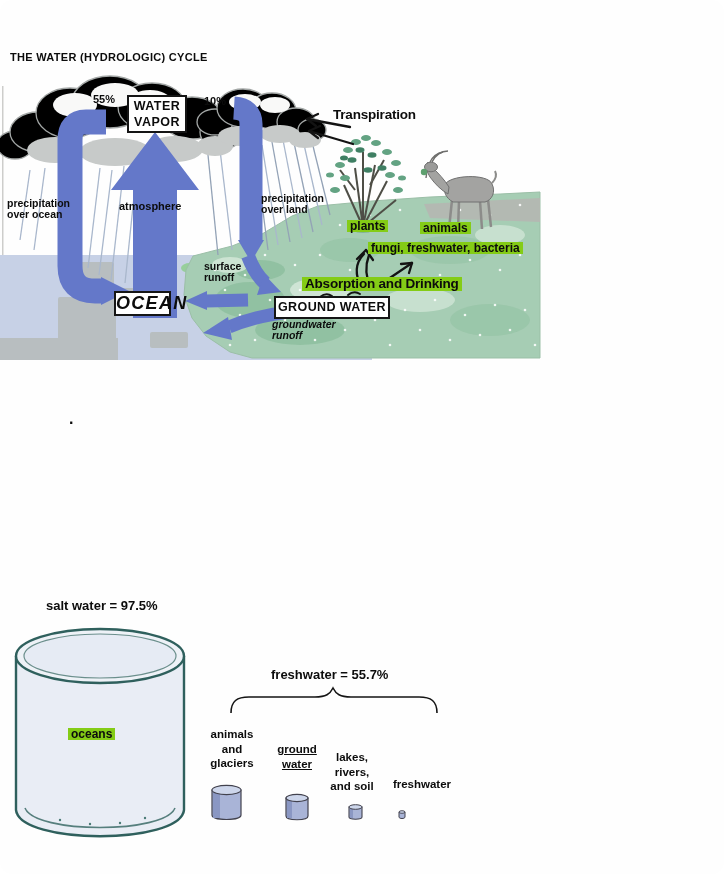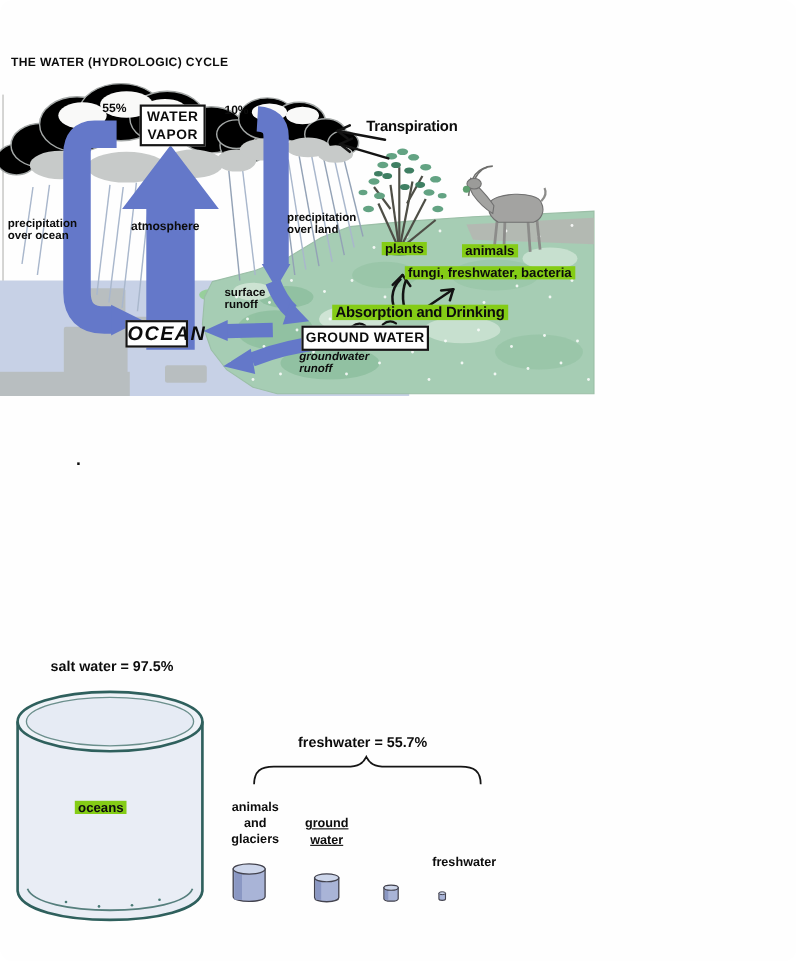--- a/index.html
+++ b/index.html
@@ -335,15 +335,18 @@
 
   <div class="lbl t13" style="left:46px;top:599px;">salt water = 97.5%</div>
   <div class="lbl t13" style="left:271px;top:668px;">freshwater = 55.7%</div>
   <div class="lbl t12 wbg" style="left:68px;top:728px;">oceans</div>
 
   <div class="lbl t115 ctr" style="left:198px;top:727px;width:68px;">animals
 and
 glaciers</div>
   <div class="lbl t115 ctr" style="left:263px;top:742px;width:68px;text-decoration:underline;">ground
 water</div>
+  <div class="lbl t115 ctr" style="left:318px;top:750px;width:68px;">lakes,
+rivers,
+and soil</div>
   <div class="lbl t115 ctr" style="left:378px;top:777px;width:88px;">freshwater</div>
 
 </div>
 
 </body></html>

